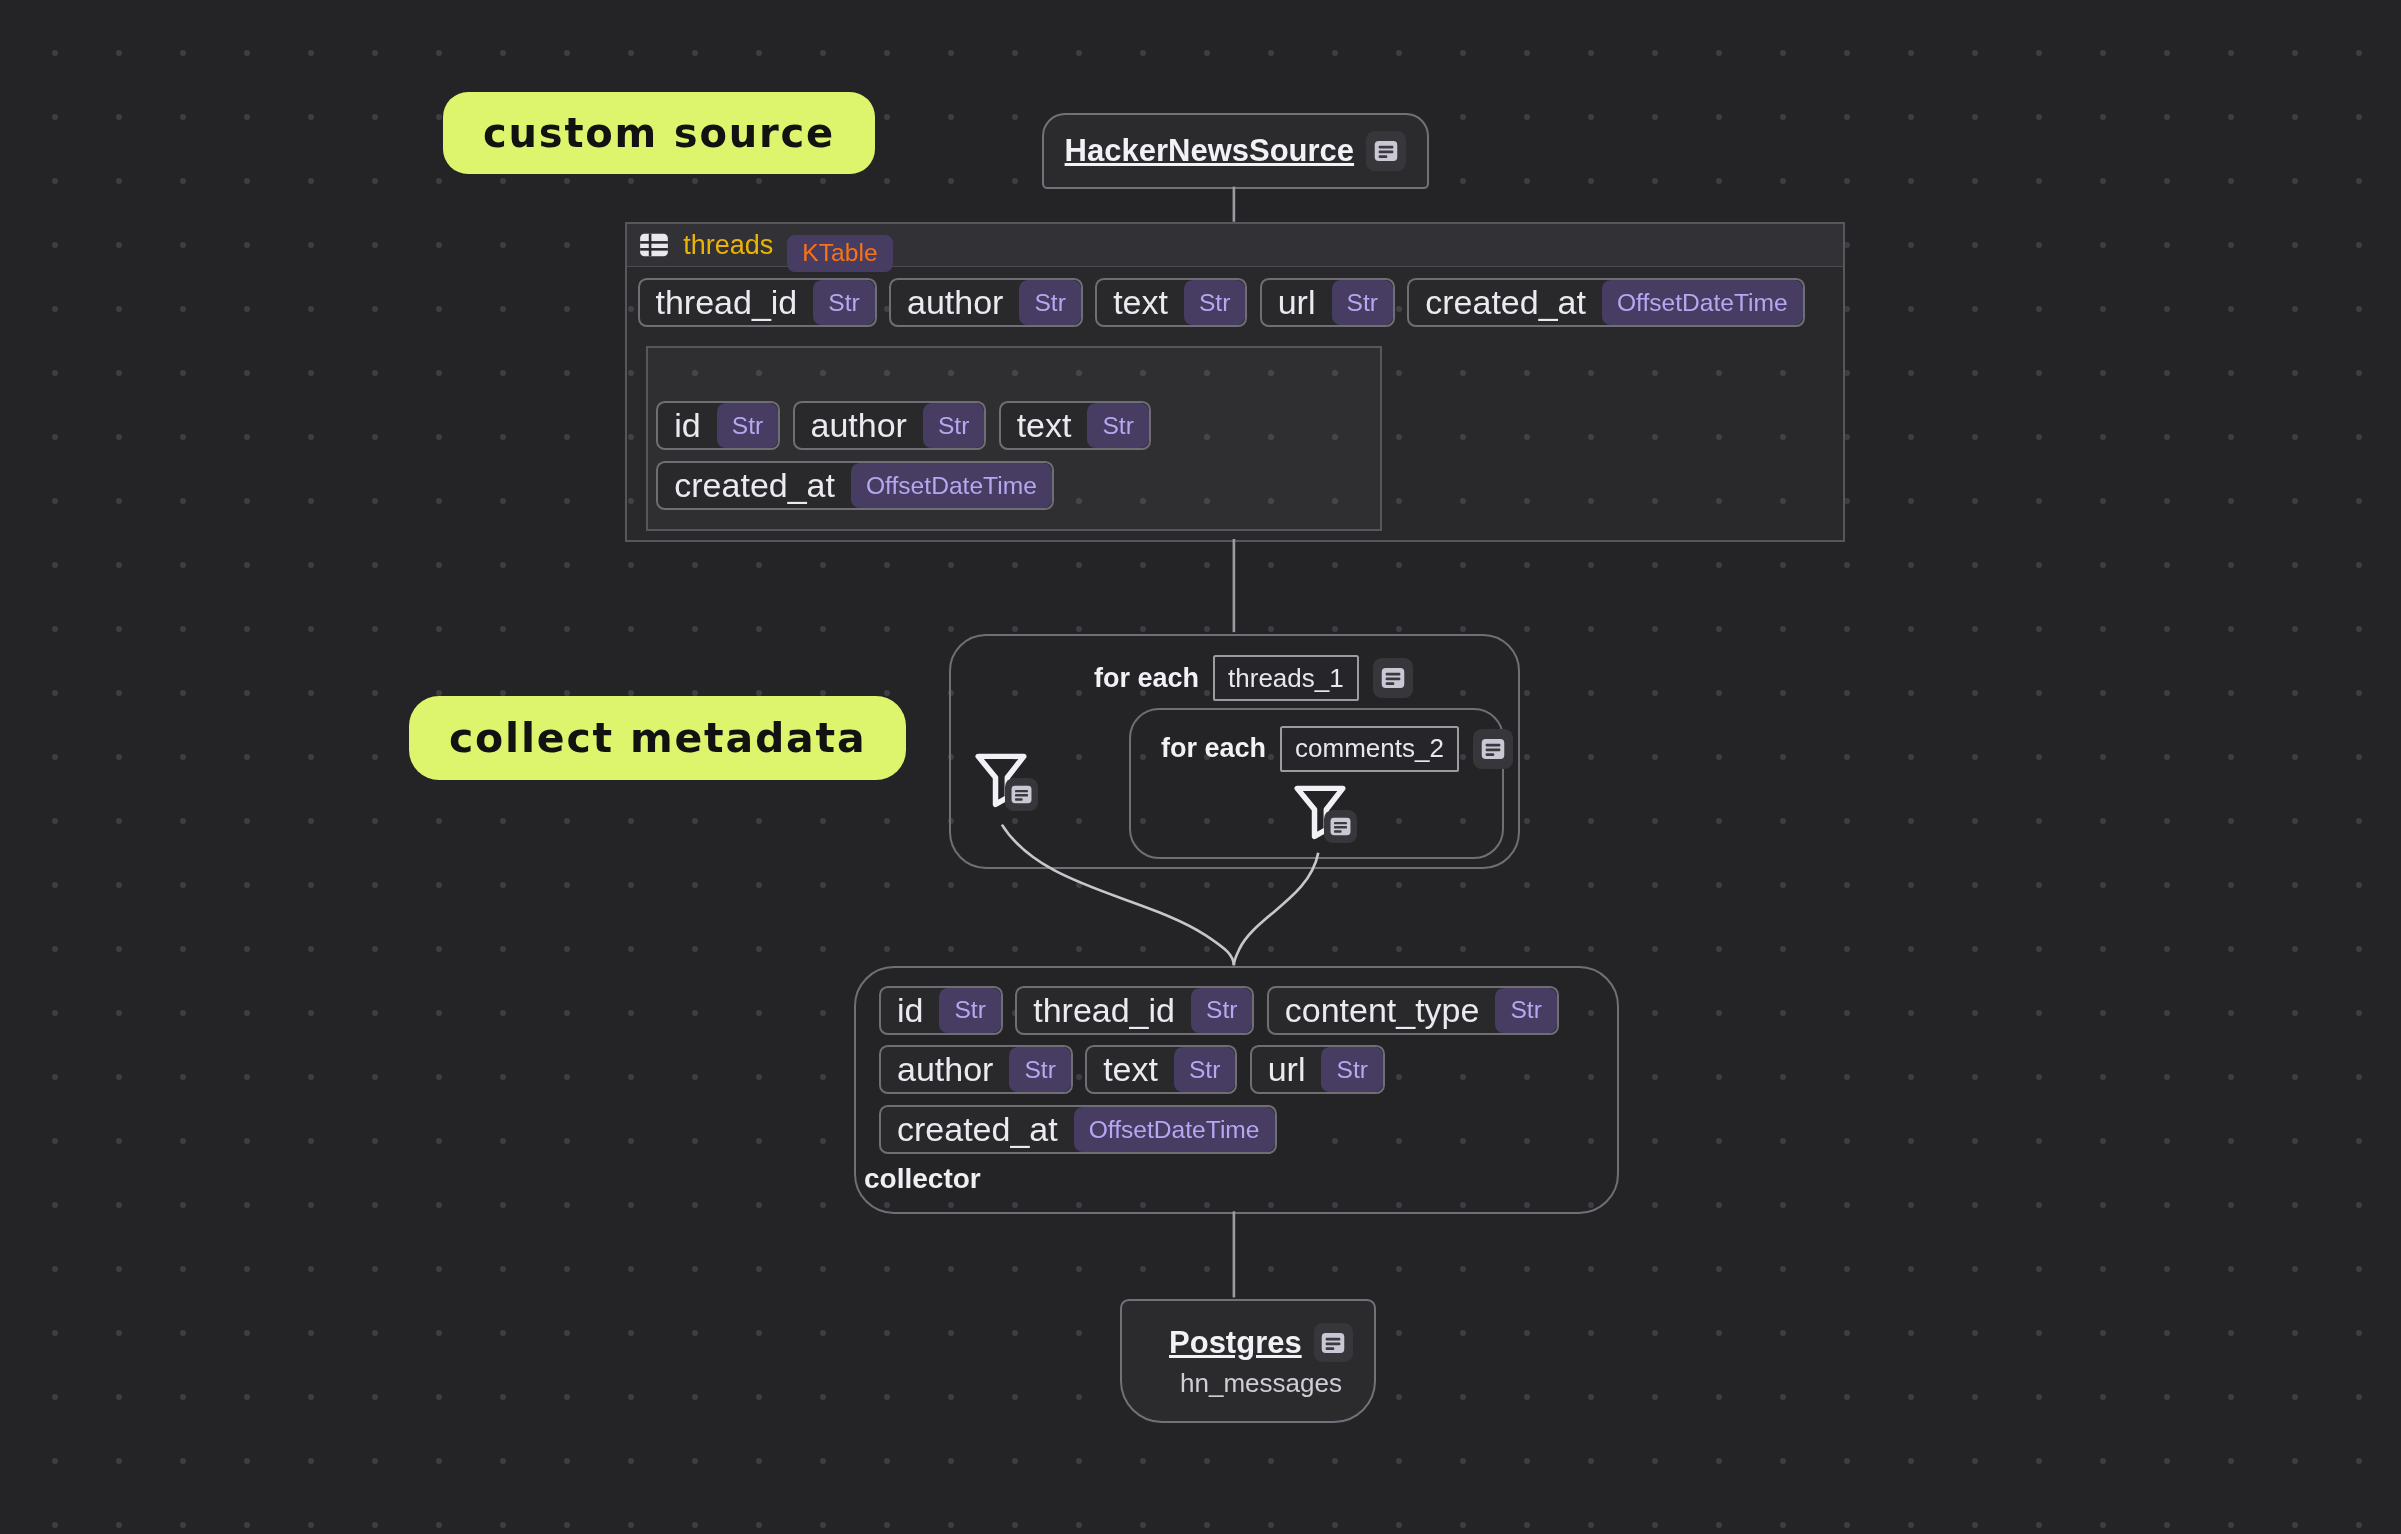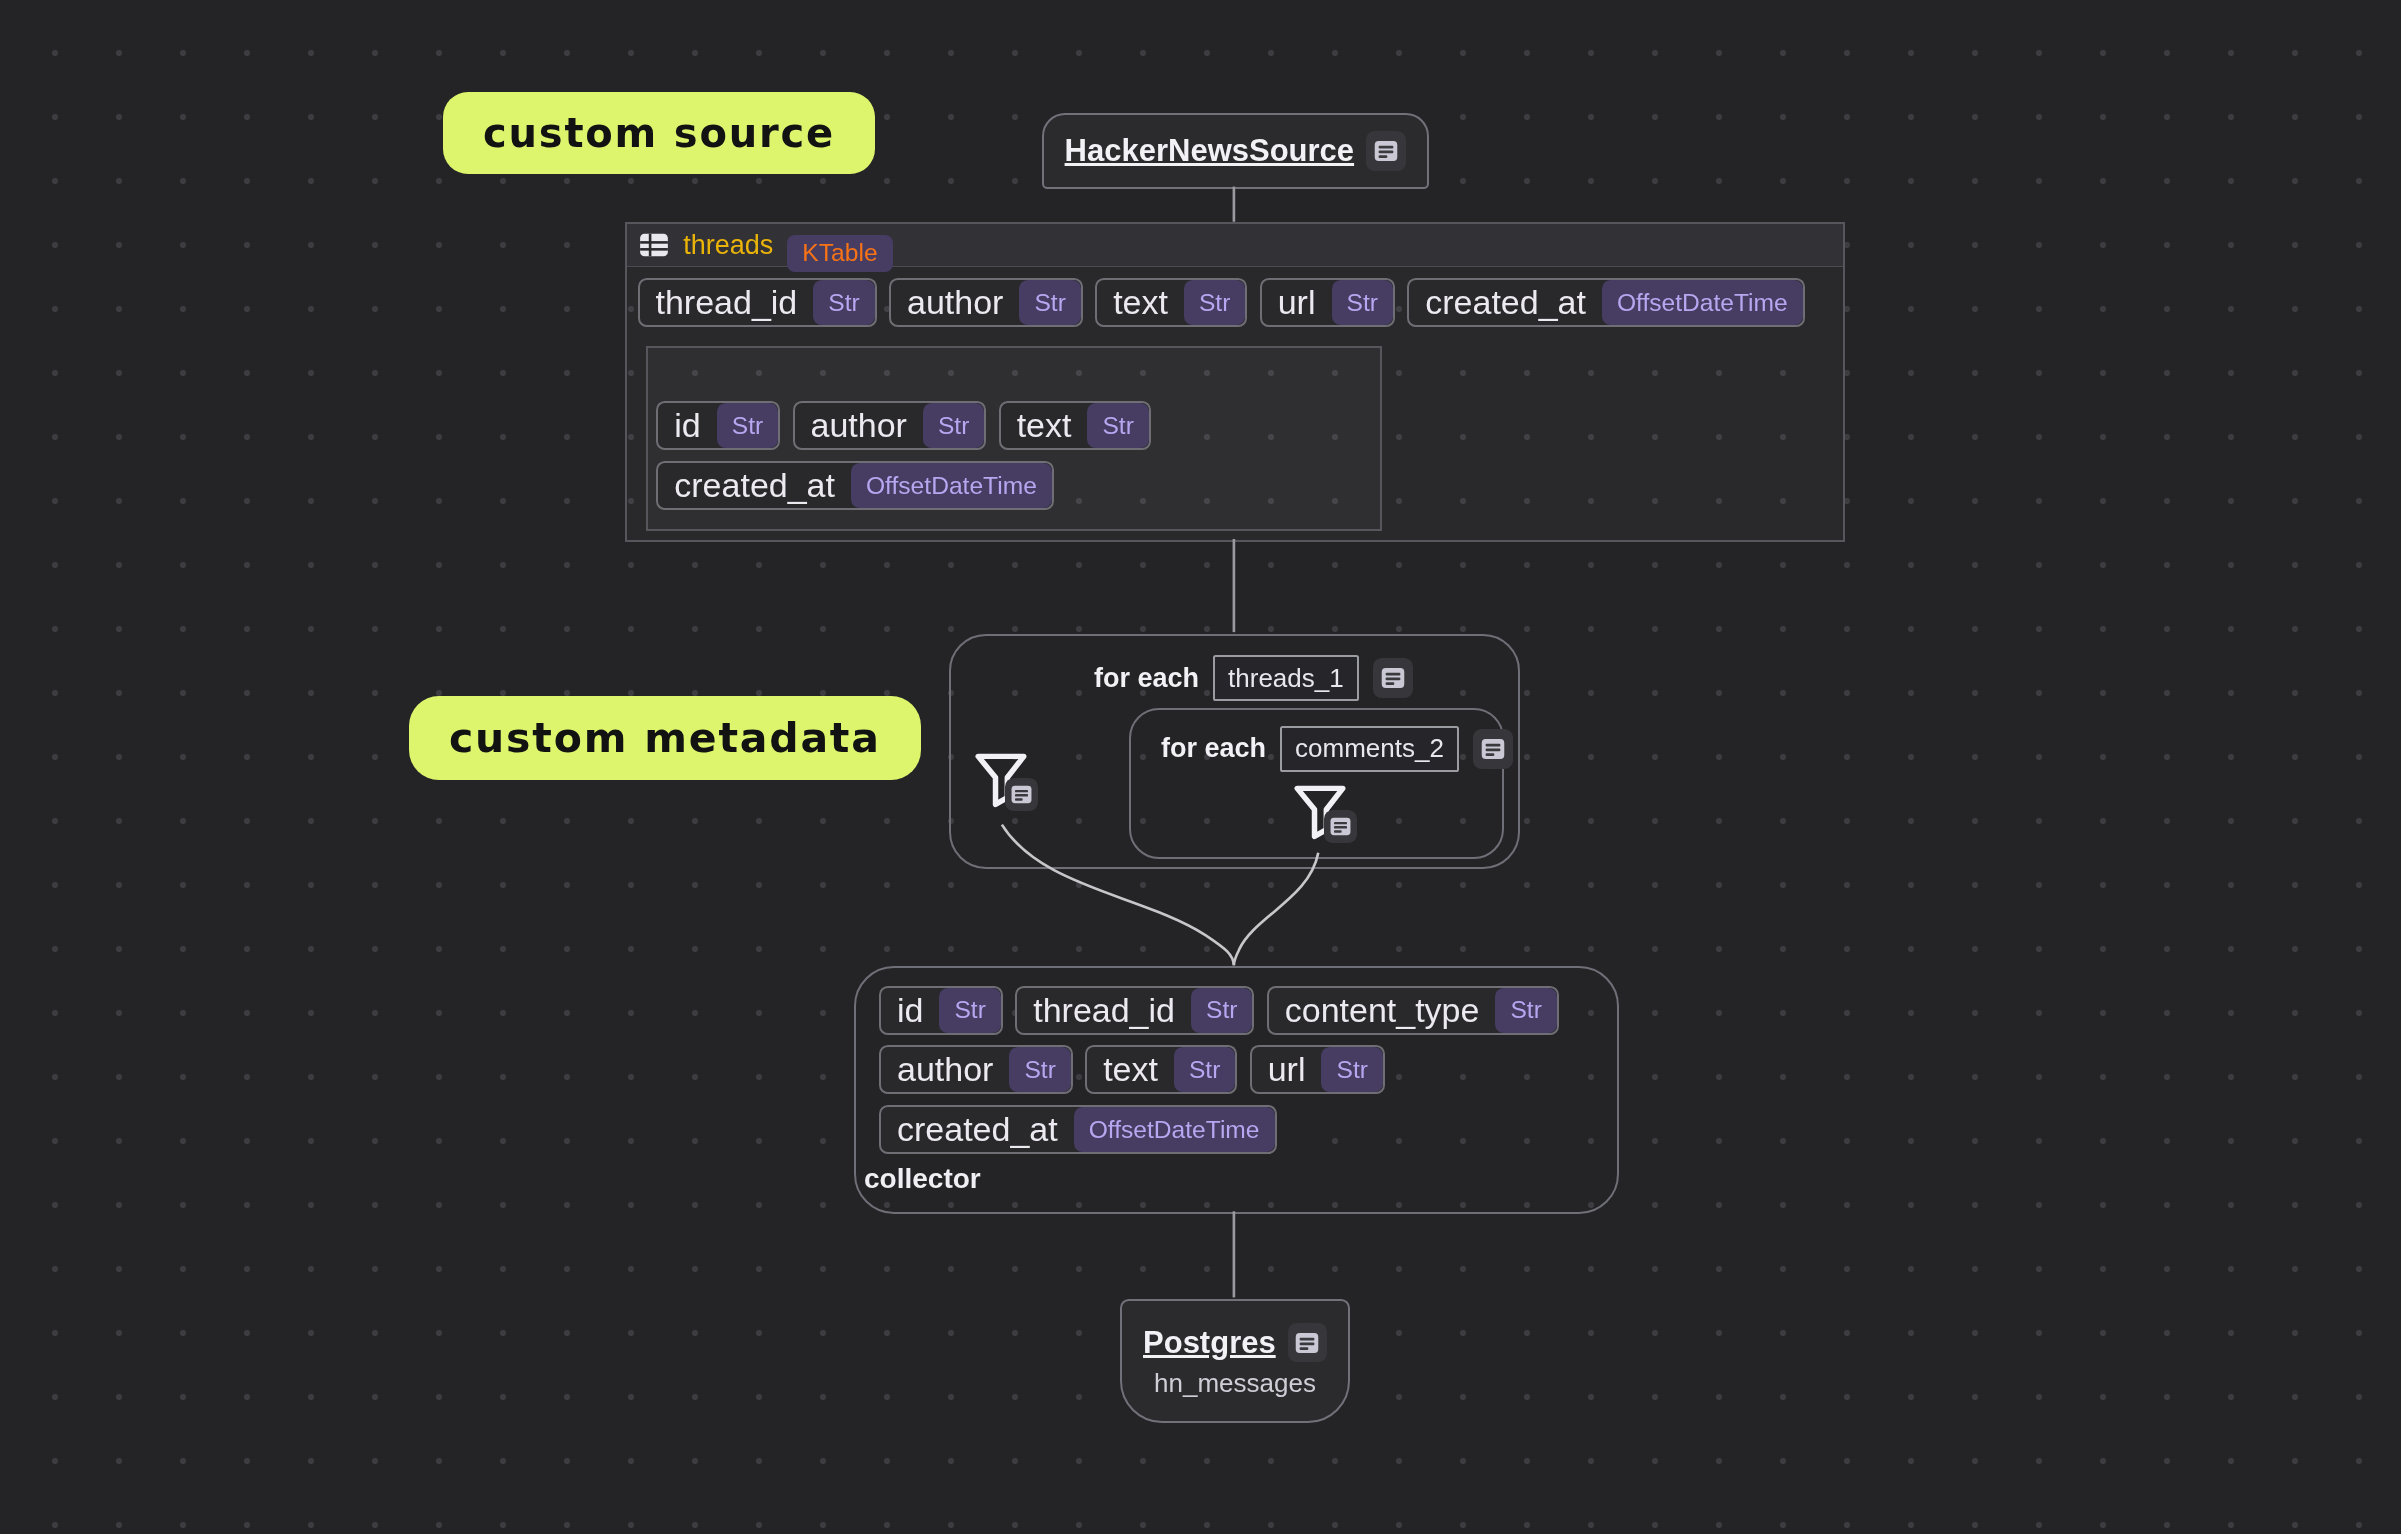--- a/index.html
+++ b/index.html
@@ -19,21 +19,21 @@
     font-weight:800;letter-spacing:1.8px;padding:0 40px;white-space:nowrap;
   }
   #pill-custom{left:443px;top:92px;height:82px;font-size:40px;border-radius:25px;}
   #pill-collect{left:409px;top:696px;height:84px;font-size:41px;}
   
   .node{
     position:absolute;z-index:2;background:#2b2b2e;border:2.6px solid #71717a;
     display:flex;flex-direction:column;align-items:center;justify-content:center;
   }
   #src-node{left:1042px;top:113px;width:383px;height:72px;border-radius:23px 23px 5.3px 5.3px;}
-  #sink-node{left:1120px;top:1299px;width:226px;height:120px;border-radius:8.8px 8.8px 42px 42px;gap:5.3px;}
+  #sink-node{left:1120px;top:1299px;width:226px;height:120px;border-radius:8.8px 8.8px 42px 42px;gap:5.3px;padding-left:26px;}
   .node-title-row{display:flex;align-items:center;gap:12.3px;}
   .node-title{font-size:31px;font-weight:700;color:#f2f1f6;white-space:nowrap;text-decoration:underline;}
   .node-subtitle{font-size:26px;color:#cfcdd6;}
   
   .icon-btn{background:#37373b;border-radius:8.8px;display:flex;align-items:center;justify-content:center;}
   .icon-btn.lg{width:40px;height:40px;}
   .icon-btn.sm{width:33px;height:33px;}
   
   .dtable{position:absolute;z-index:2;border:2.2px solid #56565c;background:rgba(255,255,255,0.025);}
   #threads-table{left:625px;top:222px;width:1216px;height:316px;}
@@ -91,21 +91,21 @@
 
   <svg class="edges" width="2401" height="1535" viewBox="0 0 2732 1746">
     <path d="M1404 212 L1404 252" stroke="#9a9aa0" stroke-width="3" fill="none"></path>
     <path d="M1404 613 L1404 719" stroke="#9a9aa0" stroke-width="3" fill="none"></path>
     <path d="M1140 938 C1185 1010 1300 1018 1372 1064 C1396 1080 1403 1086 1404 1098" stroke="#c6c6cb" stroke-width="3" fill="none"></path>
     <path d="M1500 970 C1490 1022 1428 1042 1410 1080 C1406 1089 1404 1092 1404 1098" stroke="#c6c6cb" stroke-width="3" fill="none"></path>
     <path d="M1404 1378 L1404 1476" stroke="#9a9aa0" stroke-width="3" fill="none"></path>
   </svg>
 
   <div class="pill" id="pill-custom">custom source</div>
-  <div class="pill" id="pill-collect">custom metadata</div>
+  <div class="pill" id="pill-collect">collect metadata</div>
 
   <div class="node" id="src-node">
     <div class="node-title-row">
       <span class="node-title">HackerNewsSource</span>
       <span class="icon-btn lg">
           <svg viewBox="0 0 30 30" width="26" height="26">
     <rect x="2" y="3.5" width="26" height="23" rx="4.5" fill="#c9c8d4"></rect>
     <rect x="6.5" y="9" width="17" height="3.2" rx="1.2" fill="#3a3a3e"></rect>
     <rect x="6.5" y="14.5" width="17" height="3.2" rx="1.2" fill="#3a3a3e"></rect>
     <rect x="6.5" y="20" width="10" height="3.2" rx="1.2" fill="#3a3a3e"></rect>

